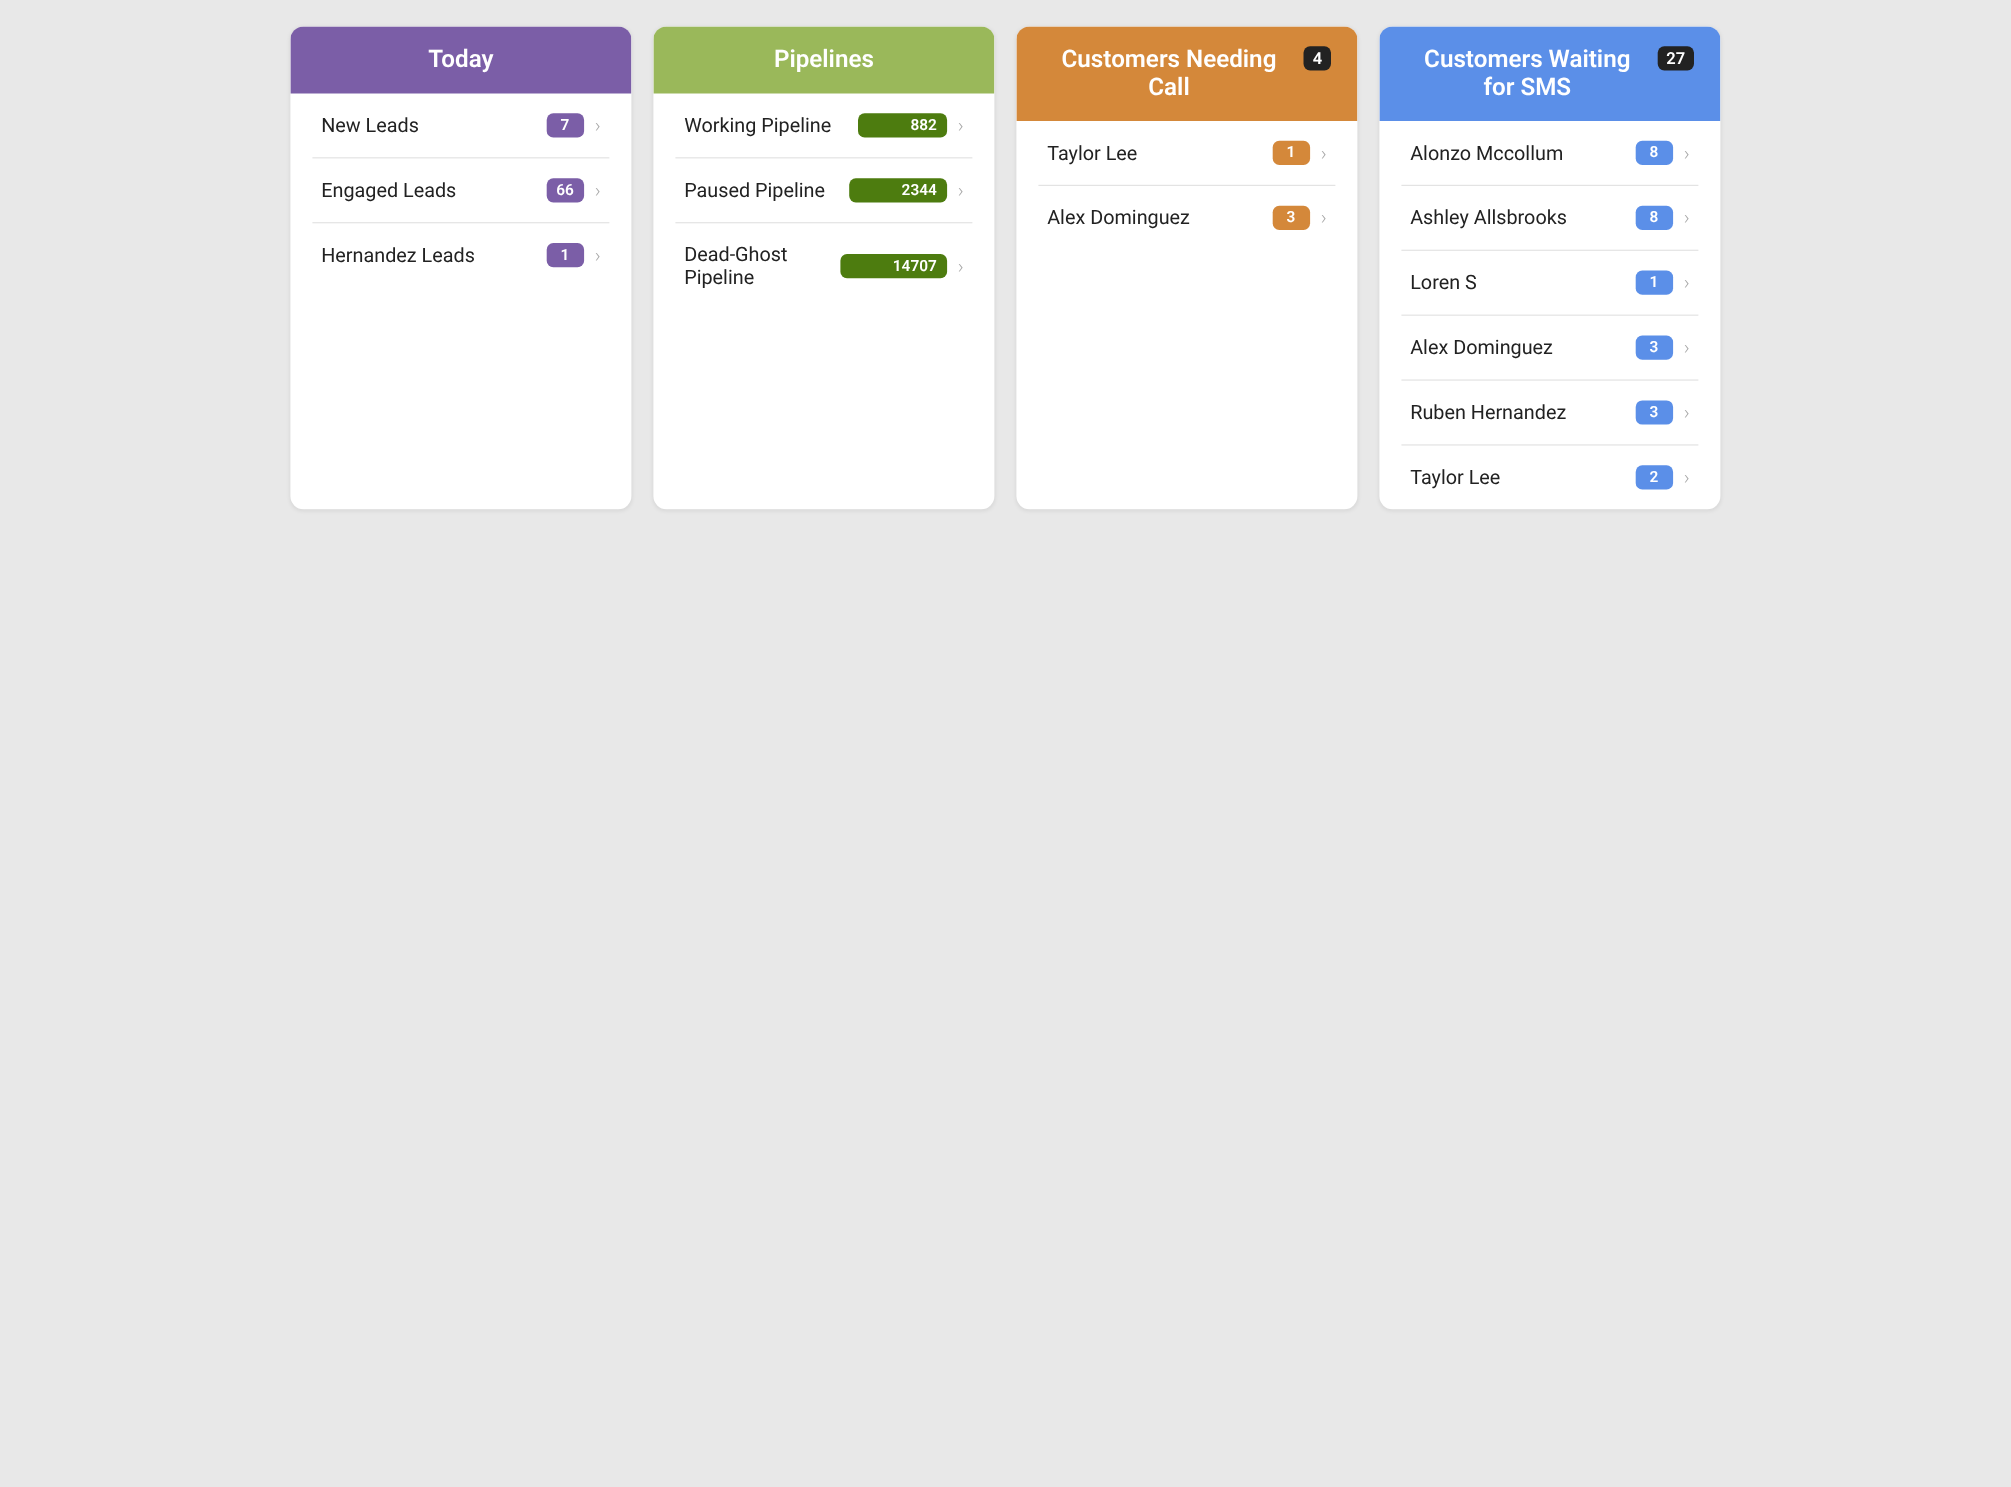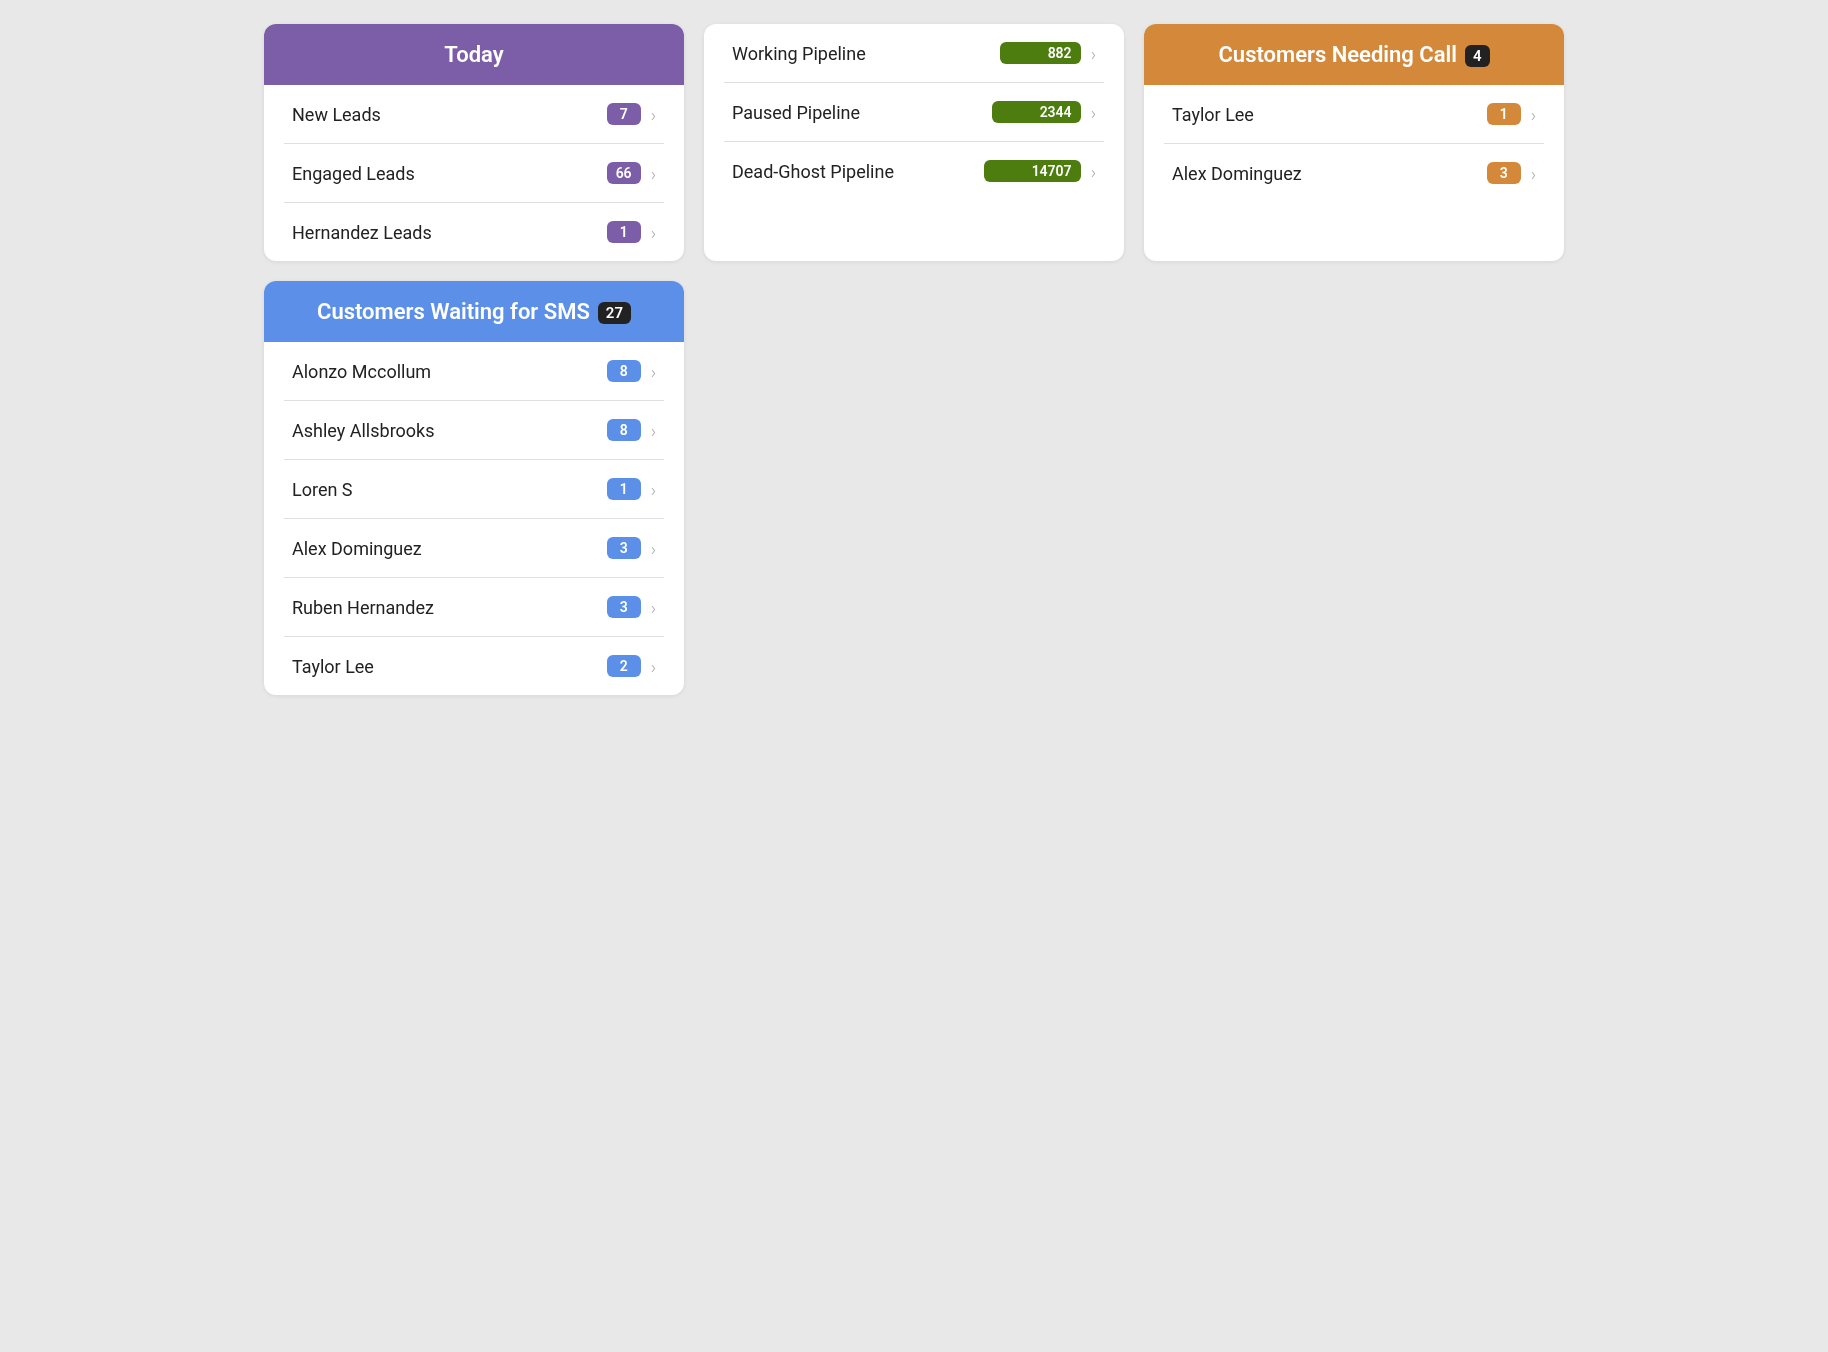--- a/index.html
+++ b/index.html
@@ -4,21 +4,21 @@
   <style>
     * { box-sizing: border-box; margin: 0; padding: 0; }
     body {
       background: #e8e8e8;
       font-family: -apple-system, BlinkMacSystemFont, 'Segoe UI', Roboto, sans-serif;
       padding: 24px;
       min-height: 100vh;
     }
     .grid {
       display: grid;
-      grid-template-columns: 1fr 1fr 1fr;
+      grid-template-columns: 1fr 1fr 1fr 1fr;
       gap: 20px;
       max-width: 1300px;
       margin: 0 auto;
     }
     .card {
       background: #fff;
       border-radius: 12px;
       overflow: hidden;
       box-shadow: 0 1px 4px rgba(0,0,0,0.08);
     }
@@ -83,21 +83,21 @@
       color: #fff;
       border-radius: 6px;
       padding: 2px 8px;
       font-size: 15px;
       font-weight: 600;
       margin-left: 8px;
       vertical-align: middle;
     }
     .card-header-row {
       display: flex;
-      align-items: flex-end;
+      align-items: flex-start;
       justify-content: center;
     }
   </style>
 </head>
 <body>
 
 <div class="grid">
 
   <div class="card">
     <div class="card-header header-today">
@@ -122,20 +122,23 @@
           <span class="list-item-label">Hernandez Leads</span>
           <div class="list-item-right">
             <span class="badge badge-purple">1</span>
             <span class="chevron">›</span>
           </div>
         </div>
       </div>
   </div>
 
   <div class="card">
+    <div class="card-header header-pipelines">
+      <span class="card-header-title">Pipelines</span>
+    </div>
     <div class="card-body" id="pipelines-list">
         <div class="list-item">
           <span class="list-item-label">Working Pipeline</span>
           <div class="list-item-right">
             <span class="badge badge-green">882</span>
             <span class="chevron">›</span>
           </div>
         </div>
         <div class="list-item">
           <span class="list-item-label">Paused Pipeline</span>

